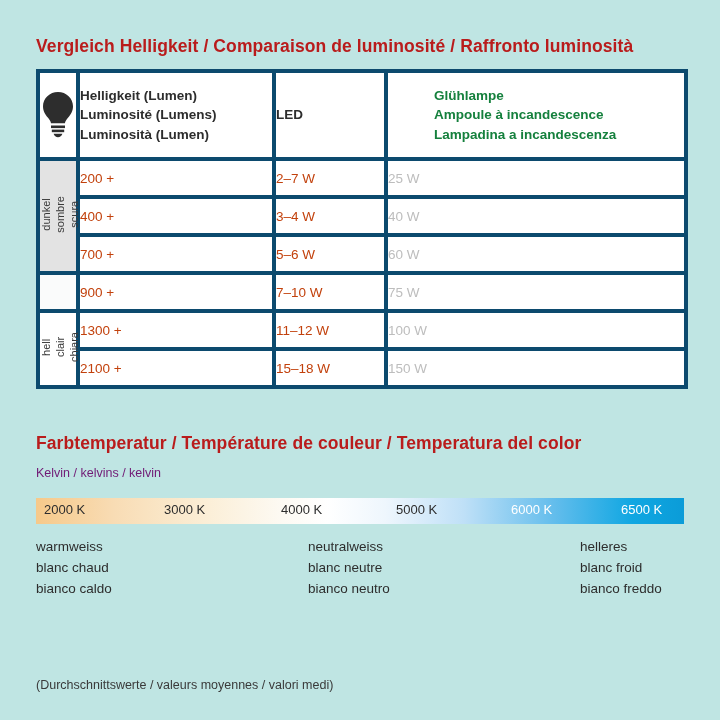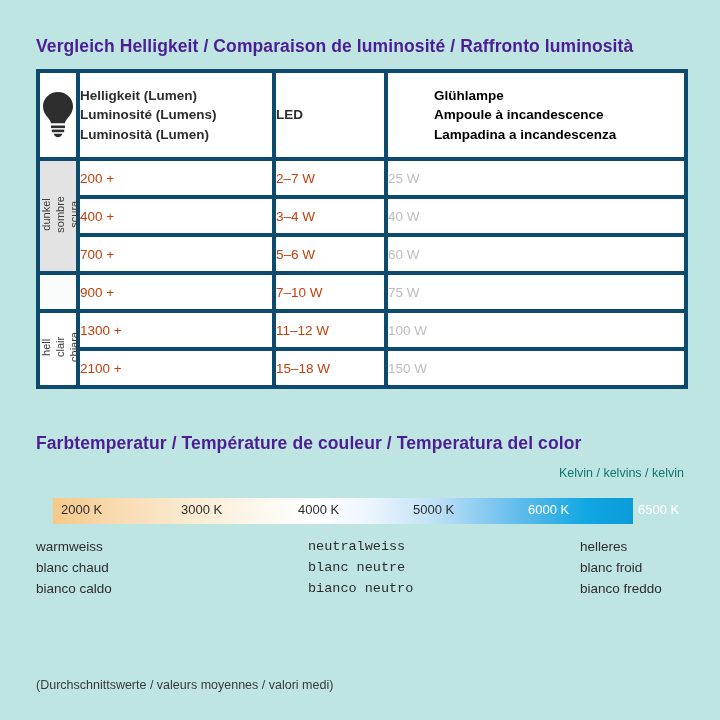--- a/index.html
+++ b/index.html
@@ -19,21 +19,21 @@
     width: 720px;
     height: 720px;
     box-sizing: border-box;
     padding: 36px 36px 0 36px;
   }
 
   
   .sec-title {
     font-size: 17.5px;
     font-weight: bold;
-    color: #4c1d95;
+    color: #b91c1c;
     letter-spacing: 0.1px;
     margin: 0 0 12px 0;
   }
   .sec-sub {
     font-size: 12.5px;
     color: #3a3a3a;
     margin: 0 0 22px 0;
   }
 
   table.lum {
@@ -61,21 +61,21 @@
     border-right: 1px solid #9fcfcd;
   }
   .hdr-cell {
     background: #ffffff;
     padding: 10px 14px;
     font-size: 13.5px;
     line-height: 1.42;
     color: #2d2d2d;
   }
   .hdr-cell.bold { font-weight: bold; }
-  .hdr-cell.grey { color: #000000; font-weight: bold; padding-left: 46px; }
+  .hdr-cell.grey { color: #15803d; font-weight: bold; padding-left: 46px; }
 
   .body-row td { height: 34px; }
   .cell {
     background: #ffffff;
     padding: 0 14px;
     font-size: 13.5px;
     color: #c2410c;
   }
   .cell.grey { color: #bdbdbd; }
 
@@ -95,40 +95,38 @@
     padding: 4px 0;
   }
   .band-dark  { background: #e3e3e3; }
   .band-mid3  { background: #fafbfb; }
   .band-light { background: #ffffff; }
 
   
   .sec2 { margin-top: 44px; }
   .kelvin-note {
     font-size: 12.5px;
-    color: #0f766e;
+    color: #701a75;
     margin: 0 0 18px 0;
-    text-align: right;
   }
   .gradient-bar {
     position: relative;
-    width: 580px;
+    width: 648px;
     height: 26px;
     background: linear-gradient(to right,
       #f6c98a 0%,
       #f8dcb4 12%,
       #fbeed6 26%,
       #fdfaf3 38%,
       #ffffff 45%,
       #eef6fd 54%,
       #bfe0f7 66%,
       #63bdec 80%,
       #10a7e2 92%,
       #0b9cd8 100%);
-    margin-left: 17px;
   }
   .kelvin-labels {
     position: absolute;
     top: 0;
     left: 0;
     width: 648px;
     height: 26px;
   }
   .k-label {
     position: absolute;
@@ -144,21 +142,21 @@
     width: 648px;
     margin-top: 13px;
   }
   .temp-col {
     font-size: 13.5px;
     line-height: 1.55;
     color: #2d2d2d;
     white-space: pre-line;
   }
   .temp-col.c1 { width: 272px; }
-  .temp-col.c2 { width: 272px; font-family: Liberation Mono, monospace; }
+  .temp-col.c2 { width: 272px; }
   .temp-col.c3 { width: 104px; }
 
   .footnote {
     position: absolute;
     left: 36px;
     top: 678px;
     font-size: 12.5px;
     color: #3a3a3a;
   }
 </style>

